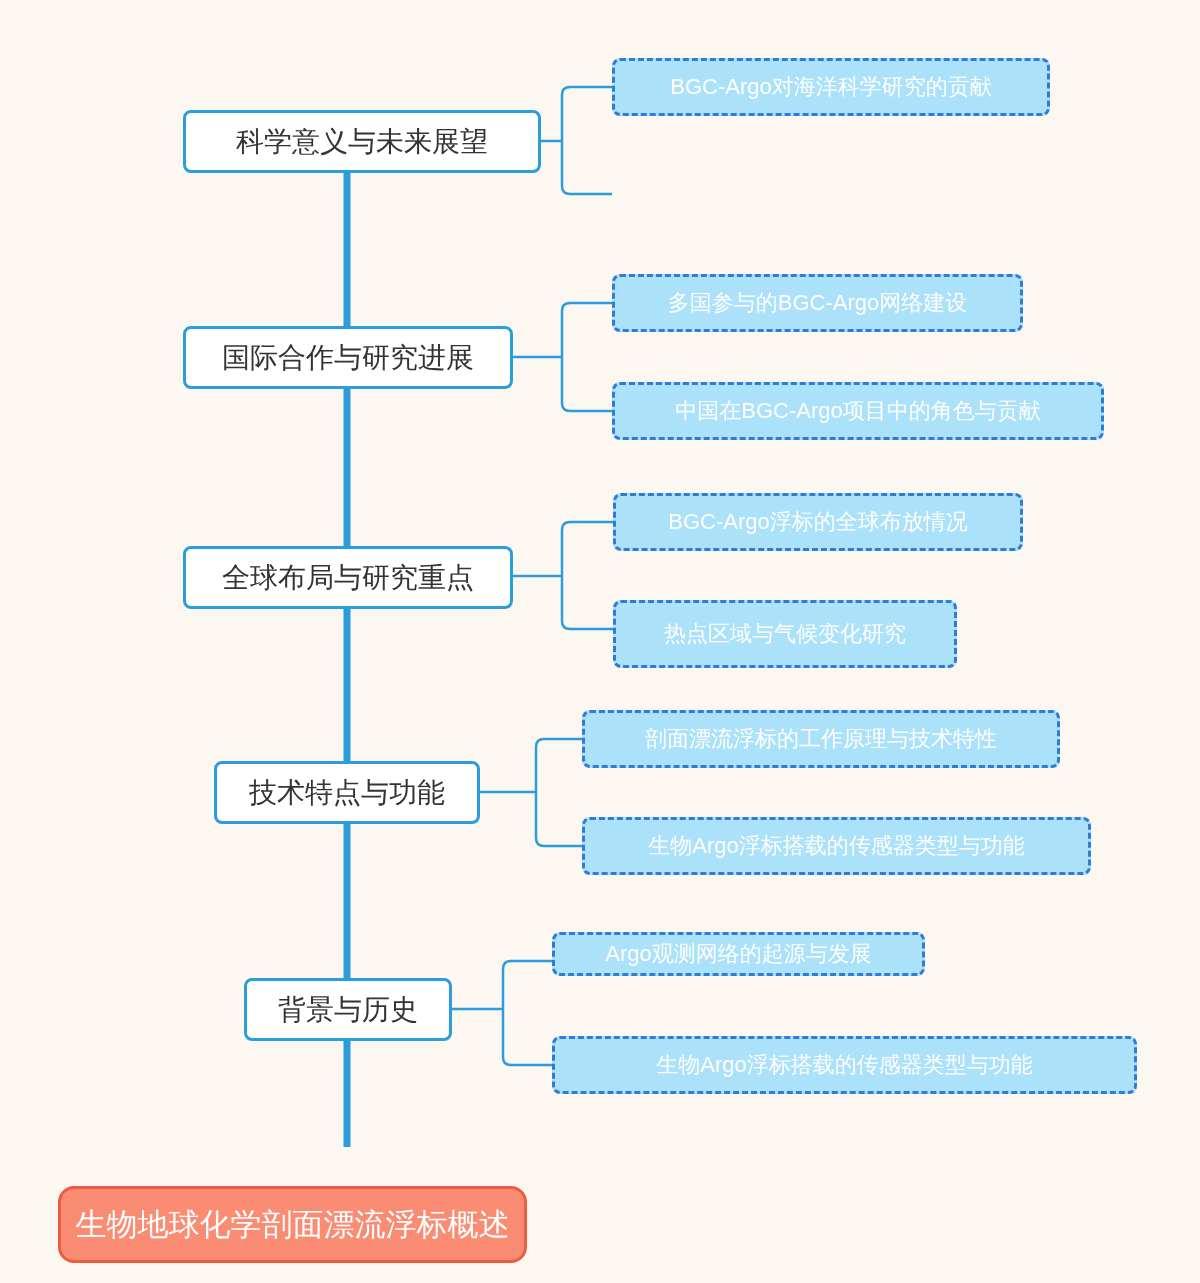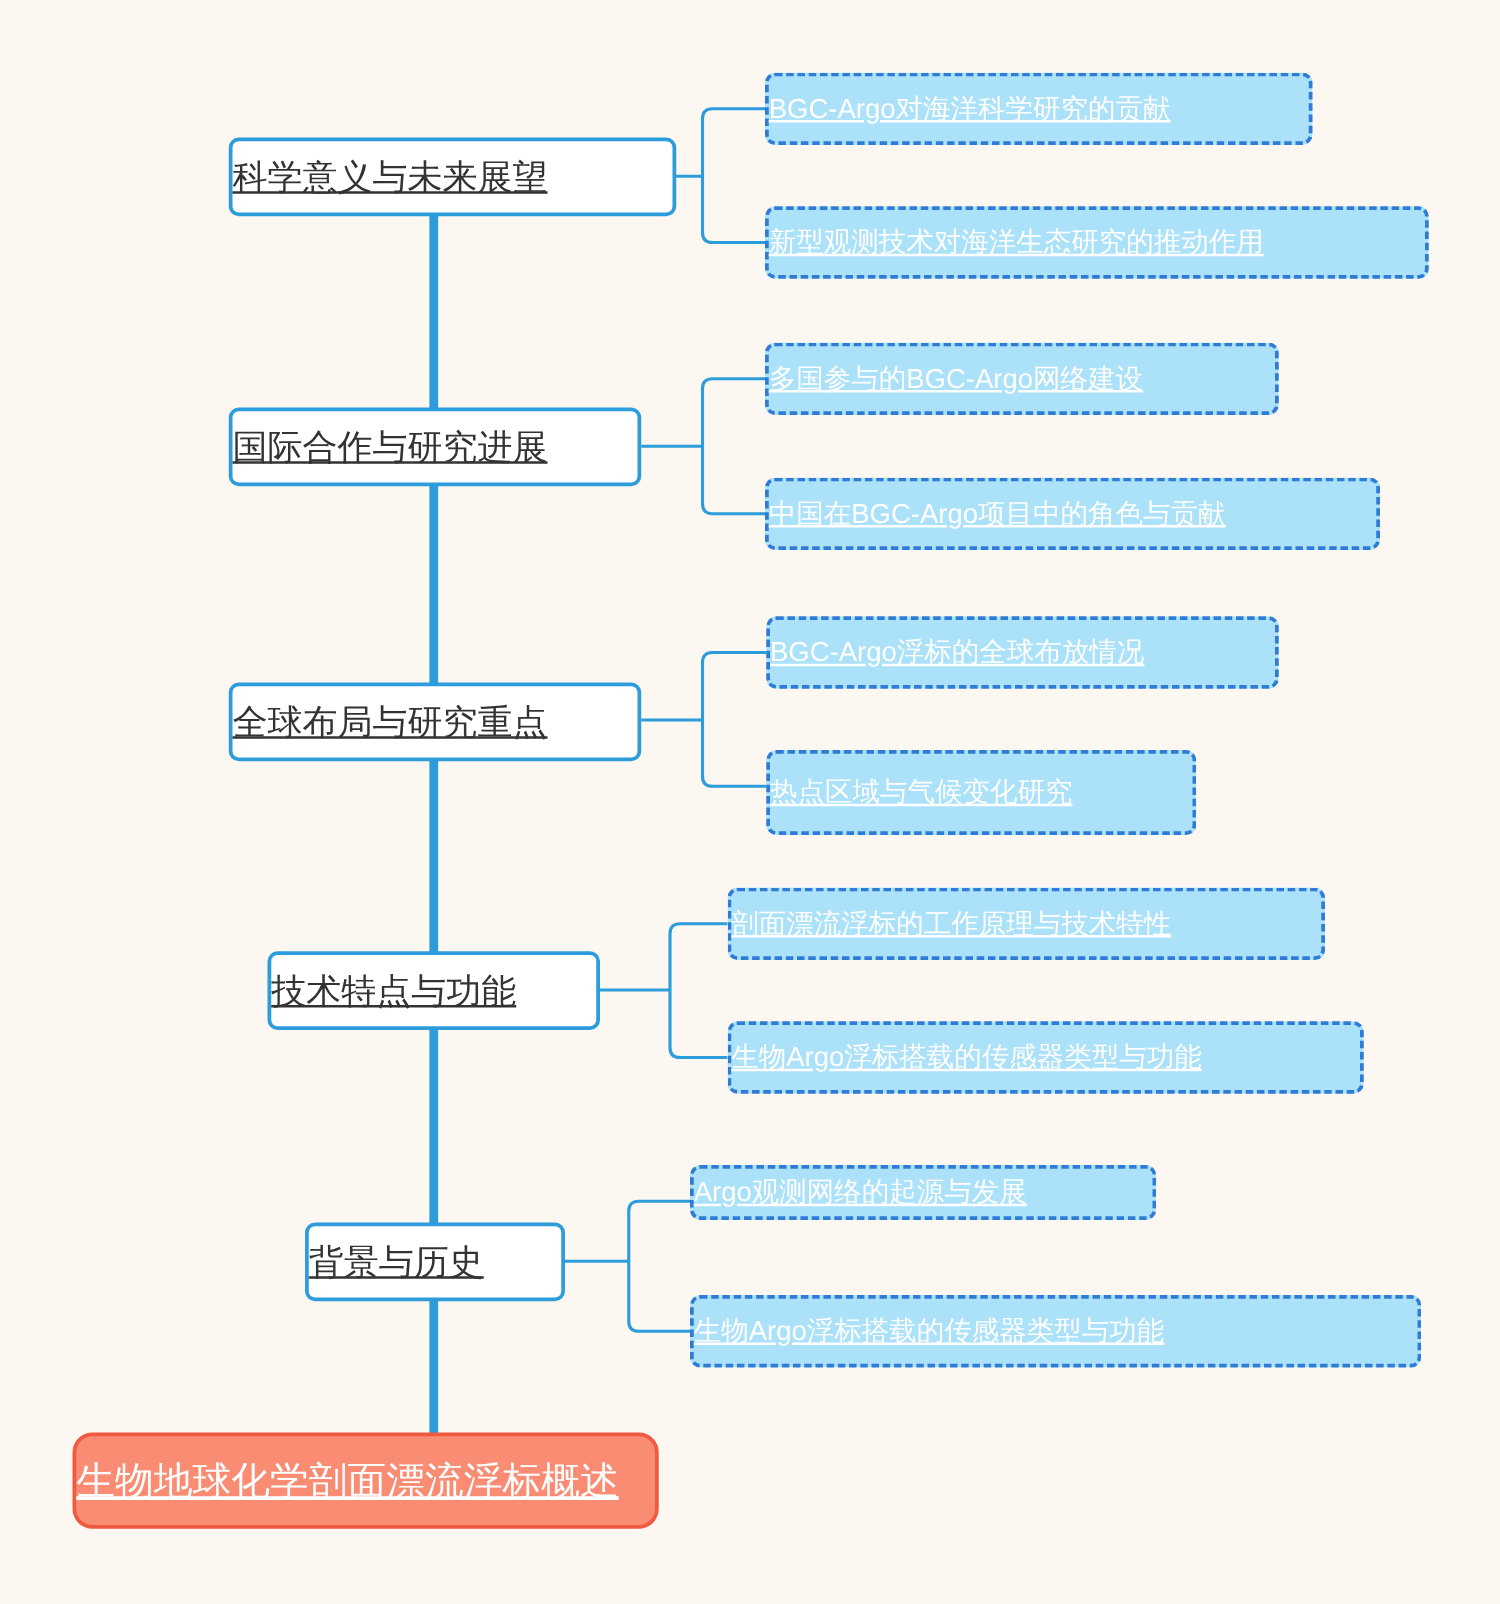--- a/index.html
+++ b/index.html
@@ -4,28 +4,28 @@
 <style>
   :root{
     --background:#FCF7F0; --line:#2D9CDB; --branch-border:#2D9CDB; --branch-text:#333333;
     --child-bg:#ABE1F9; --child-border:#2E7CD6; --child-text:#FFFFFF;
     --root-bg:#F98C73; --root-border:#F05A41; --root-text:#FFFFFF;
   }
   html,body{margin:0;padding:0;}
   body{background:var(--background);font-family:"Liberation Sans",sans-serif;}
   .canvas{position:relative;width:1200px;height:1283px;background:var(--background);overflow:hidden;}
   .connectors{position:absolute;left:0;top:0;z-index:0;}
-  .node{position:absolute;display:flex;align-items:center;
-        box-sizing:border-box;text-align:center;white-space:nowrap;z-index:1;cursor:pointer;text-decoration:underline;}
+  .node{position:absolute;display:flex;align-items:center;justify-content:center;
+        box-sizing:border-box;text-align:center;white-space:nowrap;z-index:1;cursor:pointer;}
   .branch{background:#FFFFFF;border:3px solid var(--branch-border);border-radius:8px;
           color:var(--branch-text);font-size:28px;}
   .child{background:var(--child-bg);border:3px dashed var(--child-border);border-radius:8px;
          color:var(--child-text);font-size:22px;}
   .root-node{background:var(--root-bg);border:3px solid var(--root-border);border-radius:16px;
-         color:var(--root-text);font-size:31px;}
+         color:var(--root-text);font-size:31px;margin-top:40px;}
 </style>
 </head>
 <body>
 
 <div class="canvas">
 
   <svg class="connectors" width="1200" height="1283">
 
     <line x1="347" y1="150" x2="347" y2="1147" stroke="var(--line)" stroke-width="7"></line>
 
@@ -43,23 +43,20 @@
 
     <path d="M 452 1009 H 503" fill="none" stroke="var(--line)" stroke-width="2.5"></path>
     <path d="M 552 961 H 511 Q 503 961 503 969 L 503 1057 Q 503 1065 511 1065 H 552" fill="none" stroke="var(--line)" stroke-width="2.5"></path>
   </svg>
 
   <div class="node branch" style="left:183px;top:110px;width:358px;height:63px">
     <span>科学意义与未来展望</span>
   </div>
   <div class="node child" style="left:612px;top:58px;width:438px;height:58px">
     <span>BGC-Argo对海洋科学研究的贡献</span>
-  </div>
-  <div class="node child" style="left:612px;top:165px;width:531px;height:58px">
-    <span>新型观测技术对海洋生态研究的推动作用</span>
   </div>
 
   <div class="node branch" style="left:183px;top:326px;width:330px;height:63px">
     <span>国际合作与研究进展</span>
   </div>
   <div class="node child" style="left:612px;top:274px;width:411px;height:58px">
     <span>多国参与的BGC-Argo网络建设</span>
   </div>
   <div class="node child" style="left:612px;top:382px;width:492px;height:58px">
     <span>中国在BGC-Argo项目中的角色与贡献</span>

